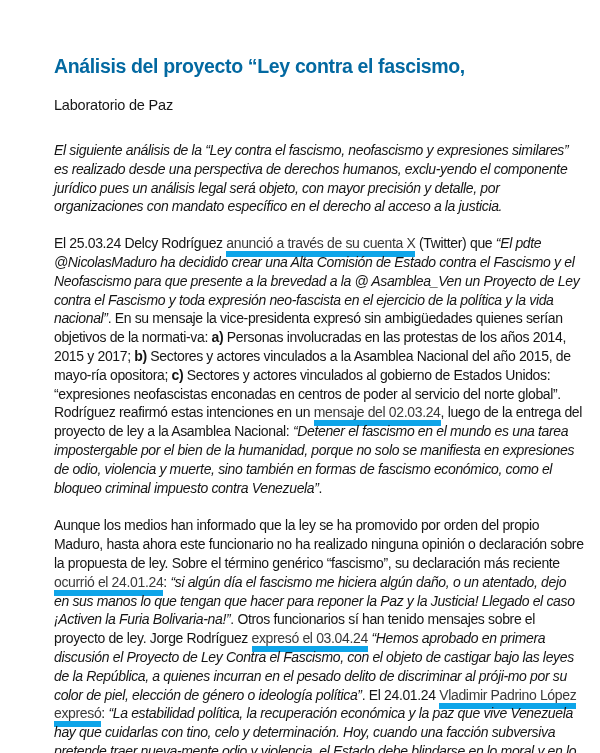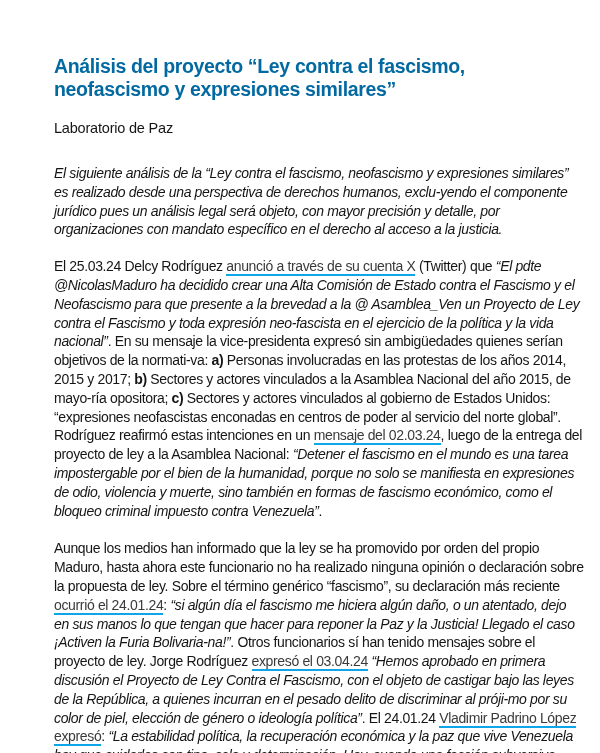--- a/index.html
+++ b/index.html
@@ -21,30 +21,29 @@
     margin: 0; font-size: 14px; line-height: 18.8px; letter-spacing: -0.35px;
     color: #151515;
   }
   .intro { margin-top: 27px; font-style: italic; }
   .p1 { margin-top: 18px; }
   .p2 { margin-top: 19px; }
   em { font-style: italic; text-align: right; }
   b { font-weight: bold; }
   a.ref {
     color: #3a3a3a; text-decoration: none;
-    border-bottom: 2px solid #0ea5e9;
+    border-bottom: 6px solid #0ea5e9;
   }
 </style>
 </head>
 <body>
 
 <div class="page">
   <h1>
     <span>Análisis del proyecto “Ley contra el fascismo,</span><br>
-    <span>neofascismo y expresiones similares”</span>
   </h1>
   <div class="author">Laboratorio de Paz</div>
 
   <p class="intro">El siguiente análisis de la “Ley contra el fascismo, neofascismo y expresiones similares” es realizado desde una perspectiva de derechos humanos, exclu-yendo el componente jurídico pues un análisis legal será objeto, con mayor precisión y detalle, por organizaciones con mandato específico en el derecho al acceso a la justicia.</p>
 
   <p class="p1"><span>El 25.03.24 Delcy Rodríguez </span><a class="ref">anunció a través de su cuenta X</a><span> (Twitter) que </span><em>“El pdte @NicolasMaduro ha decidido crear una Alta Comisión de Estado contra el Fascismo y el Neofascismo para que presente a la brevedad a la @ Asamblea_Ven un Proyecto de Ley contra el Fascismo y toda expresión neo-fascista en el ejercicio de la política y la vida nacional”</em><span>. En su mensaje la vice-presidenta expresó sin ambigüedades quienes serían objetivos de la normati-va: </span><b>a)</b><span> Personas involucradas en las protestas de los años 2014, 2015 y 2017; </span><b>b)</b><span> Sectores y actores vinculados a la Asamblea Nacional del año 2015, de mayo-ría opositora; </span><b>c)</b><span> Sectores y actores vinculados al gobierno de Estados Unidos: “expresiones neofascistas enconadas en centros de poder al servicio del norte global”. Rodríguez reafirmó estas intenciones en un </span><a class="ref">mensaje del 02.03.24</a><span>, luego de la entrega del proyecto de ley a la Asamblea Nacional: </span><em>“Detener el fascismo en el mundo es una tarea impostergable por el bien de la humanidad, porque no solo se manifiesta en expresiones de odio, violencia y muerte, sino también en formas de fascismo económico, como el bloqueo criminal impuesto contra Venezuela”</em><span>.</span></p>
 
   <p class="p2"><span>Aunque los medios han informado que la ley se ha promovido por orden del propio Maduro, hasta ahora este funcionario no ha realizado ninguna opinión o declaración sobre la propuesta de ley. Sobre el término genérico “fascismo”, su declaración más reciente </span><a class="ref">ocurrió el 24.01.24</a><span>: </span><em>“si algún día el fascismo me hiciera algún daño, o un atentado, dejo en sus manos lo que tengan que hacer para reponer la Paz y la Justicia! Llegado el caso ¡Activen la Furia Bolivaria-na!”</em><span>. Otros funcionarios sí han tenido mensajes sobre el proyecto de ley. Jorge Rodríguez </span><a class="ref">expresó el 03.04.24</a><span> </span><em>“Hemos aprobado en primera discusión el Proyecto de Ley Contra el Fascismo, con el objeto de castigar bajo las leyes de la República, a quienes incurran en el pesado delito de discriminar al próji-mo por su color de piel, elección de género o ideología política”</em><span>. El 24.01.24 </span><a class="ref">Vladimir Padrino López expresó</a><span>: </span><em>“La estabilidad política, la recuperación económica y la paz que vive Venezuela hay que cuidarlas con tino, celo y determinación. Hoy, cuando una facción subversiva pretende traer nueva-mente odio y violencia, el Estado debe blindarse en lo moral y en lo institucio-nal contra el fascismo y el neofascismo ¡Cuenten con la #FANB en esta tar-ea!”</em></p>
 </div>
 

